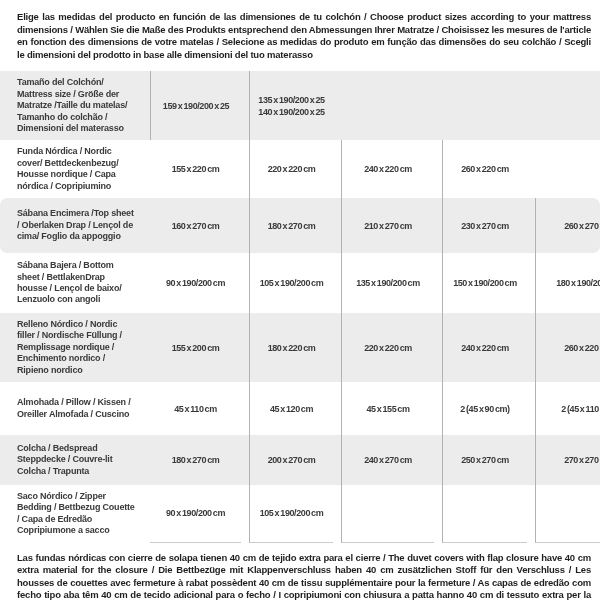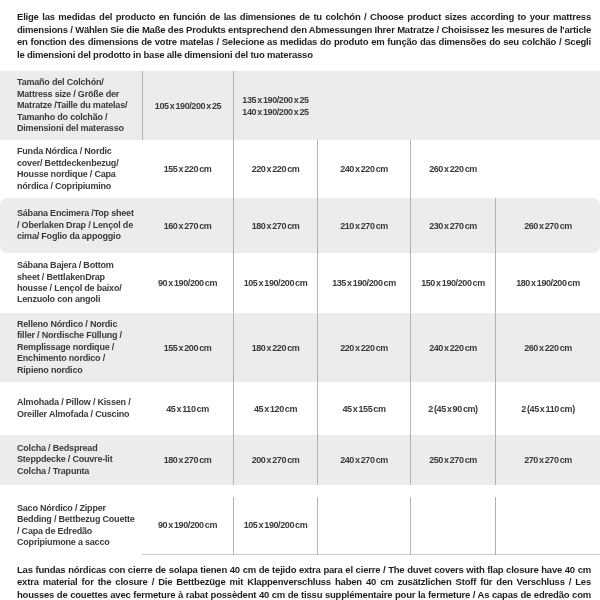--- a/index.html
+++ b/index.html
@@ -23,20 +23,21 @@
   }
 
   .size-table{
     margin-top:10px;
     width:600px;
   }
   .trow{
     display:grid;
     grid-template-columns:142px 91px 84px 93px 85px 105px;
     align-items:stretch;
+    gap:8px;
   }
   .trow.alt{background:#ececec;}
   .trow.last .val{border-bottom:1px solid #cccccc;}
 
   .cell{
     display:flex;
     align-items:center;
     font-weight:700;
     color:#3a3a3a;
   }
@@ -59,21 +60,21 @@
   }
   .sep{border-left:1px solid #b2b2b2;}
 
   .r1{min-height:69px;}
   .r2{min-height:57px;}
   .r3{min-height:55px;border-radius:7px;}
   .r4{min-height:60px;}
   .r5{min-height:64px;}
   .r6{min-height:53px;}
   .r7{min-height:50px;}
-  .r8{min-height:55px;margin-top:12px;}
+  .r8{min-height:55px;}
 
   .footnote{
     margin:9px 9px 0 17px;
     font-size:9.5px;
     font-weight:700;
     line-height:12.6px;
     letter-spacing:-0.2px;
     text-align:justify;
     color:#1f1f1f;
   }
@@ -82,21 +83,21 @@
 <body>
 
 <div class="page">
 
   <p class="intro">Elige las medidas del producto en función de las dimensiones de tu colchón / Choose product sizes according to your mattress dimensions / Wählen Sie die Maße des Produkts entsprechend den Abmessungen Ihrer Matratze / Choisissez les mesures de l'article en fonction des dimensions de votre matelas / Selecione as medidas do produto em função das dimensões do seu colchão / Scegli le dimensioni del prodotto in base alle dimensioni del tuo materasso</p>
 
   <div class="size-table">
 
     <div class="trow alt r1">
       <div class="cell label">Tamaño del Colchón/ Mattress size / Größe der Matratze /Taille du matelas/ Tamanho do colchão / Dimensioni del materasso</div>
-      <div class="cell val sep">105 x 190/200 x 25</div>
+      <div class="cell val sep">159 x 190/200 x 25</div>
       <div class="cell val sep">135 x 190/200 x 25
 140 x 190/200 x 25</div>
     </div>
 
     <div class="trow r2">
       <div class="cell label">Funda Nórdica / Nordic cover/ Bettdeckenbezug/ Housse nordique / Capa nórdica / Copripiumino</div>
       <div class="cell val">155 x 220 cm</div>
       <div class="cell val sep">220 x 220 cm</div>
       <div class="cell val sep">240 x 220 cm</div>
       <div class="cell val sep">260 x 220 cm</div>

